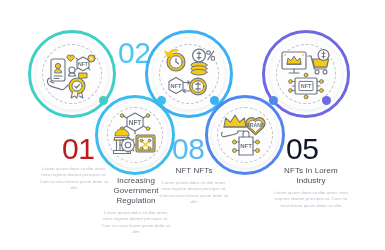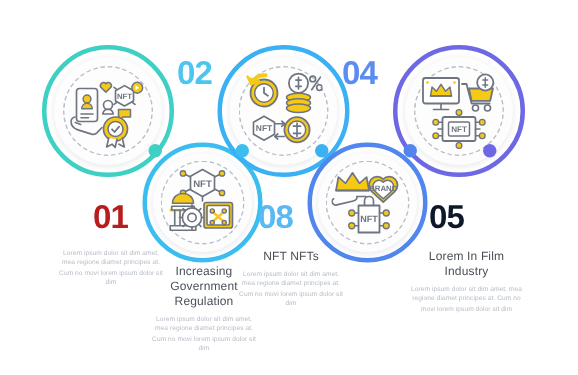--- a/index.html
+++ b/index.html
@@ -26,21 +26,21 @@
     position:absolute;border-radius:50%;box-sizing:border-box;
     border:1px dashed #b9bfca;
   }
   .iconwrap{position:absolute;display:flex;align-items:center;justify-content:center;}
   .iconwrap svg{display:block;}
 
   
   .num{
     position:absolute;
     font-family:"Liberation Sans", sans-serif;
-    font-size:22px;font-weight:700;letter-spacing:-0.5px;
+    font-size:30px;font-weight:400;letter-spacing:-0.5px;
     line-height:1;white-space:nowrap;text-align:right;
   }
 
   
   .dot{position:absolute;border-radius:50%;}
 
   
   .block{position:absolute;text-align:center;}
   .blk-title{
     font-size:8px;line-height:10px;color:#4a5059;
@@ -198,21 +198,20 @@
 
           <circle cx="13.5" cy="31" r="2" fill="#f6c915" stroke="#6e7480" stroke-width=".9"></circle>
           <circle cx="13.5" cy="39.5" r="2" fill="#f6c915" stroke="#6e7480" stroke-width=".9"></circle>
           <circle cx="36.5" cy="31" r="2" fill="#f6c915" stroke="#6e7480" stroke-width=".9"></circle>
           <circle cx="36.5" cy="39.5" r="2" fill="#f6c915" stroke="#6e7480" stroke-width=".9"></circle>
           <path d="M15.5 31H18M15.5 39.5H18M34.5 31H32M34.5 39.5H32" stroke-width=".9"></path>
         </g>
       </svg>
     </div>
   </div>
-  <div class="num" style="left:228px;top:38px;color:#5b8df0;">04</div>
 
   <div class="node" style="left:262px;top:30px;width:88px;height:88px;">
     <div class="ring" style="left:0;top:0;width:88px;height:88px;border-width:3px;border-color:#6f68e4;"></div>
     <div class="disc" style="left:8px;top:8px;width:72px;height:72px;"></div>
     <div class="dashring" style="left:14px;top:14px;width:60px;height:60px;"></div>
     <div class="iconwrap" style="left:18px;top:18px;width:52px;height:52px;">
       <svg width="52" height="52" viewBox="0 0 52 52">
         <g fill="none" stroke="#6e7480" stroke-width="1.1" stroke-linecap="round" stroke-linejoin="round">
 
           <rect x="2" y="4" width="24" height="17" rx="1.6" fill="#fff" stroke="#6e7480" stroke-width="1.2"></rect>
@@ -262,17 +261,17 @@
     <p class="blk-body">Lorem ipsum dolor sit dim amet, mea regione diamet principes at. Cum no movi lorem ipsum dolor sit dim</p>
   </div>
 
   <div class="block" style="left:158px;top:166px;width:72px;">
     <p class="blk-title">NFT NFTs</p>
     <p class="blk-body">Lorem ipsum dolor sit dim amet, mea regione diamet principes at. Cum no movi lorem ipsum dolor sit dim</p>
   </div>
 
 
   <div class="block" style="left:274px;top:166px;width:74px;">
-    <p class="blk-title">Lorem In Film Industry</p>
+    <p class="blk-title">NFTs In Lorem Industry</p>
     <p class="blk-body">Lorem ipsum dolor sit dim amet, mea regione diamet principes at. Cum no movi lorem ipsum dolor sit dim</p>
   </div>
 
 </div>
 
 </body></html>

